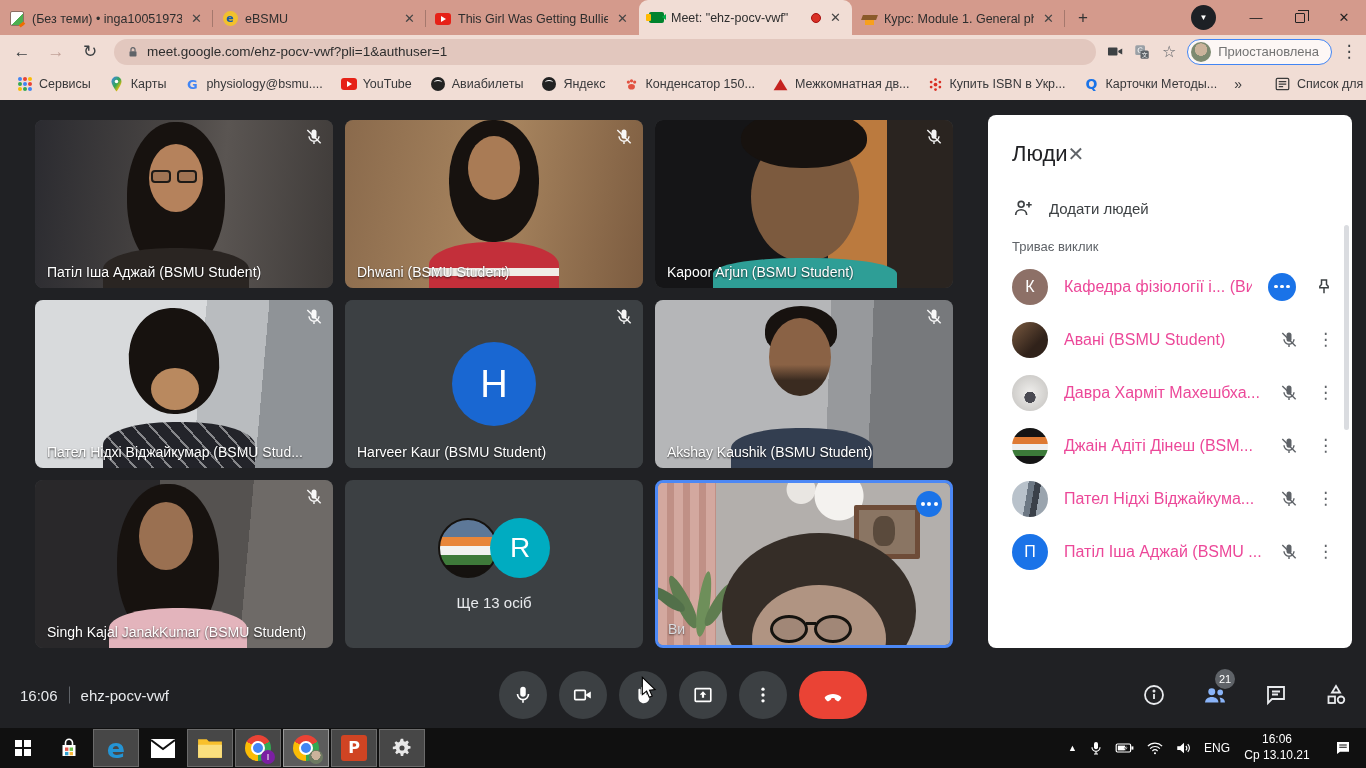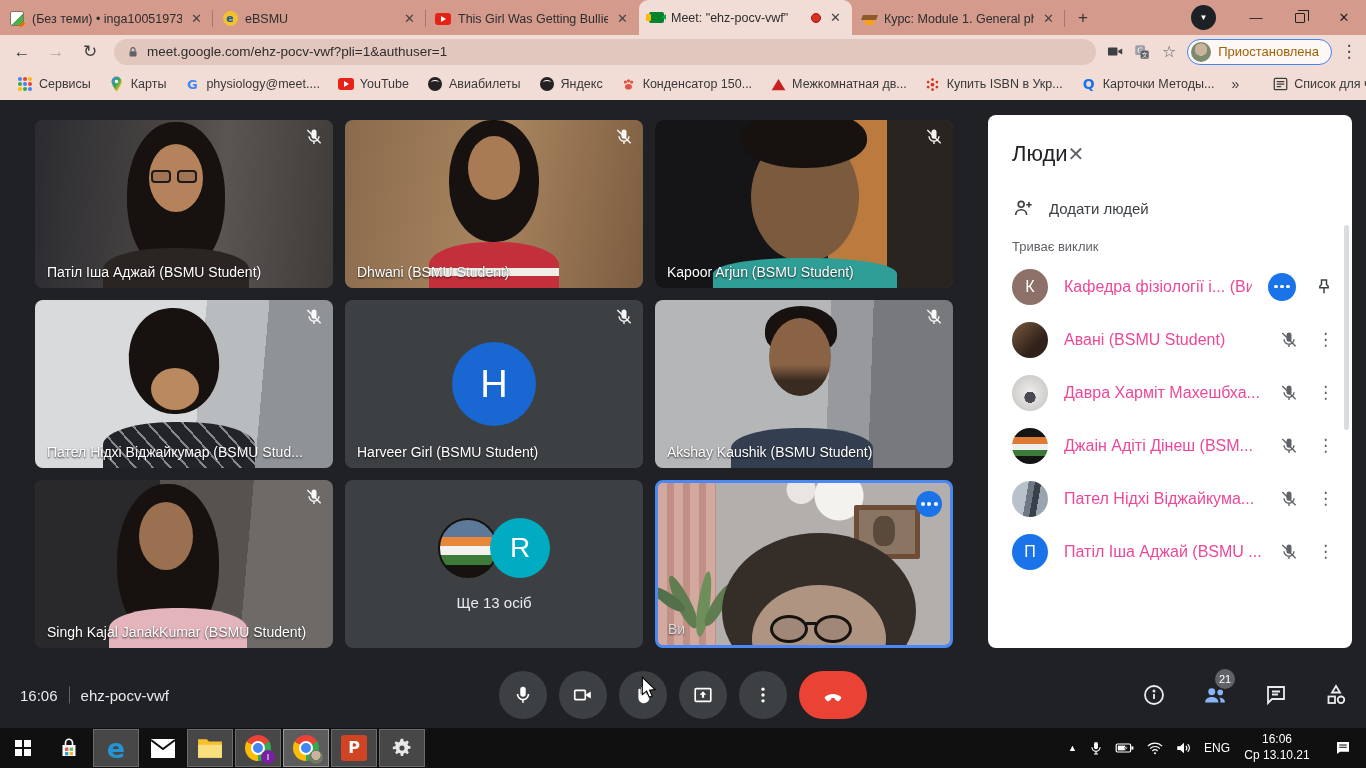--- a/index.html
+++ b/index.html
@@ -34,21 +34,21 @@
 .winbtn .maxbox::before{content:"";position:absolute;left:2px;top:-4px;width:10px;height:10px;border:1.4px solid #222;border-left:none;border-bottom:none}
 
 .navbar{height:33px;background:#f1ddd5;display:flex;align-items:center;padding:0 8px;gap:6px}
 .navico{width:28px;height:28px;display:flex;align-items:center;justify-content:center;font-size:17px;color:#3c4043}
 .navico.dis{color:#c2a198}
 .urlbox{flex:1;height:26px;background:#e2c7be;border-radius:13px;display:flex;align-items:center;padding:0 12px;gap:7px;margin:0 4px}
 .url{font-size:13.5px;color:#2d2d2d;white-space:nowrap;overflow:hidden}
 .addr-right{display:flex;align-items:center;gap:8px}
 .profile-pill{display:flex;align-items:center;gap:7px;height:26px;padding:0 12px 0 3px;border:1.5px solid #4285f4;border-radius:14px;background:#fdf7f5}
 .profile-pill .pav{width:20px;height:20px;border-radius:50%;background:radial-gradient(circle at 50% 38%,#cbb39b 0 38%,#7d8a70 40%)}
-.profile-pill .ptxt{font-size:13px;color:#a16207}
+.profile-pill .ptxt{font-size:13px;color:#737373}
 
 .bmbar{height:32px;background:#f1ddd5;display:flex;align-items:center;padding:0 10px;gap:4px}
 .bm{display:flex;align-items:center;gap:6px;padding:3px 7px;border-radius:8px;font-size:12.5px;color:#38383a;white-space:nowrap}
 .bmi{width:16px;height:16px;display:flex;align-items:center;justify-content:center}
 .grid9{display:grid;grid-template-columns:repeat(3,4px);grid-auto-rows:4px;gap:1px}
 .grid9 i{border-radius:50%}
 .dark-circ{width:14px;height:14px;border-radius:50%;background:#222;position:relative}
 .dark-circ::after{content:"";position:absolute;left:3px;top:3px;width:8px;height:4px;border-radius:50%;border-top:1.5px solid #fff}
 .qletter{font:bold 14px "DejaVu Sans",sans-serif;color:#1a73e8}
 .gletter{font:bold 13px "DejaVu Sans",sans-serif;color:#4285f4}
@@ -276,21 +276,21 @@
             </linearGradient>
           </defs>
           <path fill="url(#mp)" d="M12 1a10 10 0 0 1 10 10c0 7-10 20-10 20S2 18 2 11A10 10 0 0 1 12 1z"></path>
           <circle cx="12" cy="11" r="3.5" fill="#fff"></circle>
         </svg>
     </span>
     <span>Карты</span>
   </div>
   <div class="bm">
     <span class="bmi gletter">G</span>
-    <span>physiology@meet....</span>
+    <span>physiology@bsmu....</span>
   </div>
   <div class="bm">
     <span class="bmi">
         <span class="fav-yt"></span>
       </span>
     <span>YouTube</span>
   </div>
   <div class="bm">
     <span class="bmi">
         <span class="dark-circ"></span>
@@ -426,21 +426,21 @@
       <div class="cam s5">
         <div class="letter-circle" style="width:84px;height:84px;background:#1967d2;font-size:38px">H</div>
       </div>
       <div class="micbadge">
         <svg width="20" height="20" viewBox="0 0 24 24">
             <path fill="#fff" d="M12 14a3 3 0 0 0 3-3V6a3 3 0 0 0-6 0v5a3 3 0 0 0 3 3z"></path>
             <path fill="none" stroke="#fff" stroke-width="1.7" d="M6 11a6 6 0 0 0 12 0M12 17v3.5"></path>
             <line x1="4" y1="3.5" x2="20" y2="19.5" stroke="#fff" stroke-width="1.7"></line>
           </svg>
       </div>
-      <div class="tname">Harveer Girl (BSMU Student)</div>
+      <div class="tname">Harveer Kaur (BSMU Student)</div>
     </div>
 
     <div class="tile">
       <div class="cam s6">
         <div class="hair"></div>
           <div class="face"></div>
           <div class="bodyy"></div>
       </div>
       <div class="micbadge">
         <svg width="20" height="20" viewBox="0 0 24 24">

